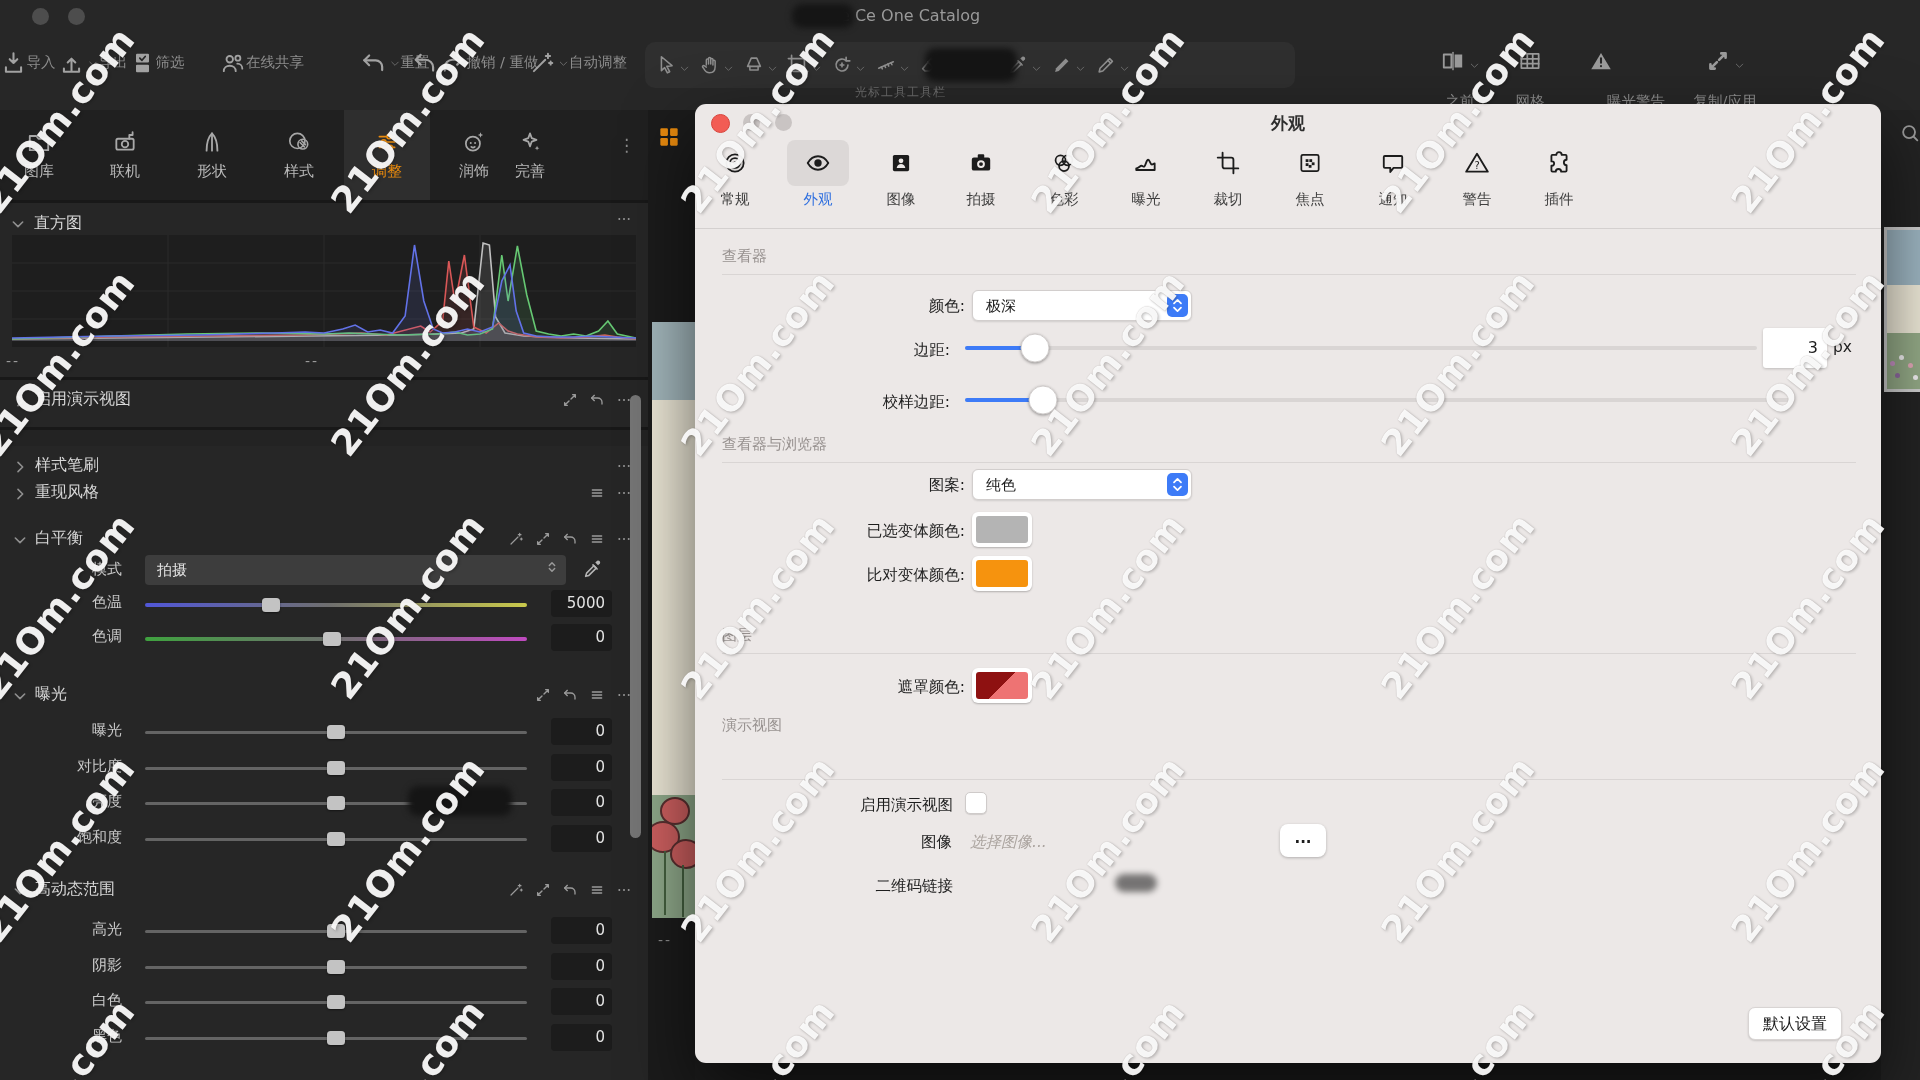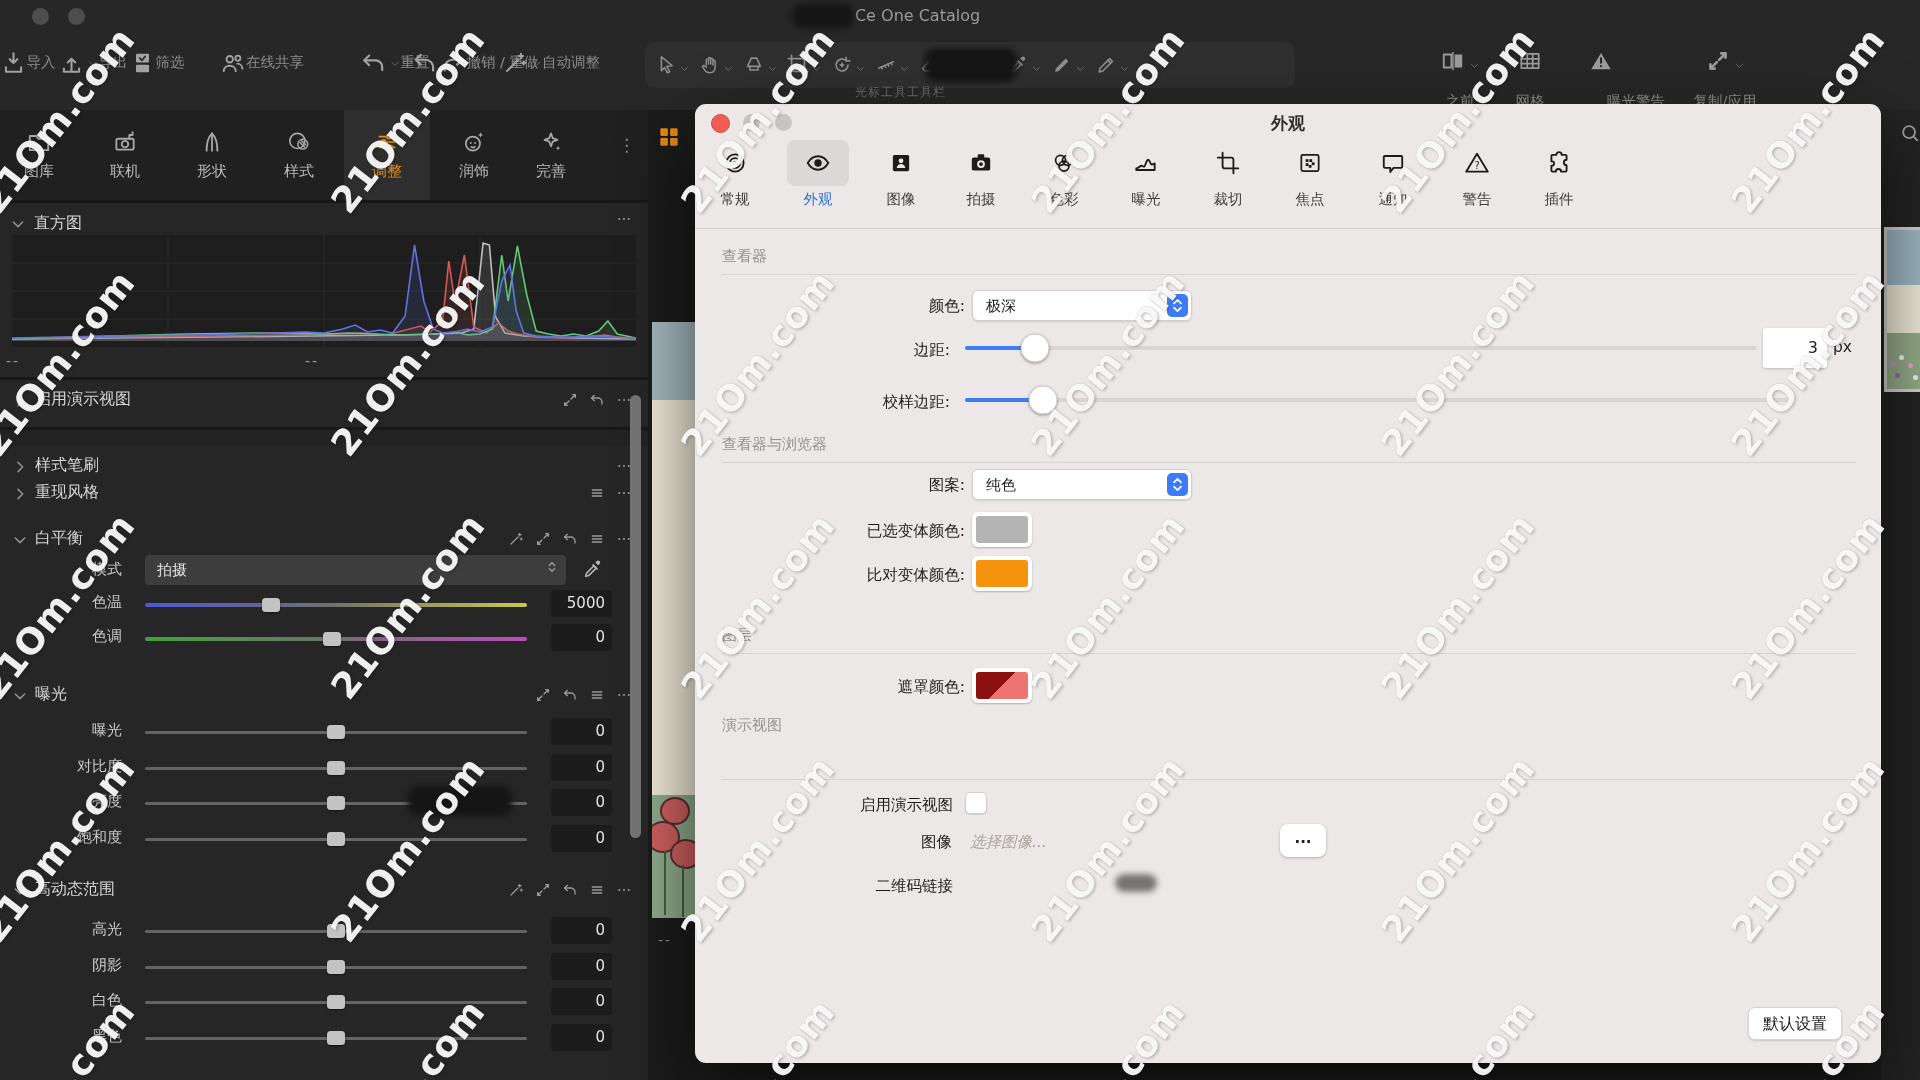--- a/index.html
+++ b/index.html
@@ -204,21 +204,21 @@
             </span>
             <span class="icon24">
               <svg viewBox="0 0 24 24" fill="none" stroke="currentColor" stroke-width="2" stroke-linecap="round" stroke-linejoin="round">
                 <path d="M15.5 4.5L20 9l-4.5 4.5"></path>
                 <path d="M20 9h-9a7 7 0 00-7 7v3"></path>
               </svg>
             </span>
           </div>
           <div class="tlabel">撤销 / 重做</div>
         </div>
-        <div class="tbtn" style="left: 551px;">
+        <div class="tbtn" style="left: 578px;">
           <div class="irow">
             <span class="icon24">
               <svg viewBox="0 0 24 24" fill="none" stroke="currentColor" stroke-width="1.8" stroke-linecap="round" stroke-linejoin="round">
                 <path d="M4.5 19.5L15 9"></path>
                 <path d="M17.5 3.5v4M15.5 5.5h4M20 10.5v3M18.5 12h3"></path>
               </svg>
             </span>
             <span class="chev">
               <svg viewBox="0 0 24 24" fill="none" stroke="currentColor" stroke-width="2" stroke-linecap="round" stroke-linejoin="round">
                 <path d="M5 9l7 7 7-7"></path>
@@ -482,21 +482,21 @@
             <svg viewBox="0 0 24 24" fill="none" stroke="currentColor" stroke-width="1.6" stroke-linecap="round" stroke-linejoin="round">
               <circle cx="11" cy="13.5" r="6.5"></circle>
               <circle cx="9" cy="13" r=".9" fill="currentColor" stroke="none"></circle>
               <circle cx="13" cy="13" r=".9" fill="currentColor" stroke="none"></circle>
               <path d="M9.5 16.5c1 .8 2.2.8 3.2 0"></path>
               <path d="M18 3l.7 1.8 1.8.7-1.8.7-.7 1.8-.7-1.8-1.8-.7 1.8-.7z" fill="currentColor" stroke="none"></path>
             </svg>
           </span>
           <div class="ltab-label">润饰</div>
         </div>
-        <div class="ltab" style="left: 551px;">
+        <div class="ltab" style="left: 530px;">
           <span class="icon24 ltab-icon">
             <svg viewBox="0 0 24 24" fill="none" stroke="currentColor" stroke-width="1.6" stroke-linecap="round" stroke-linejoin="round">
               <path d="M12 4l1.6 4.4L18 10l-4.4 1.6L12 16l-1.6-4.4L6 10l4.4-1.6z"></path>
               <path d="M18.5 15.5l.6 1.6 1.6.6-1.6.6-.6 1.6-.6-1.6-1.6-.6 1.6-.6z" fill="currentColor" stroke="none"></path>
             </svg>
           </span>
           <div class="ltab-label">完善</div>
         </div>
       </div>
 

